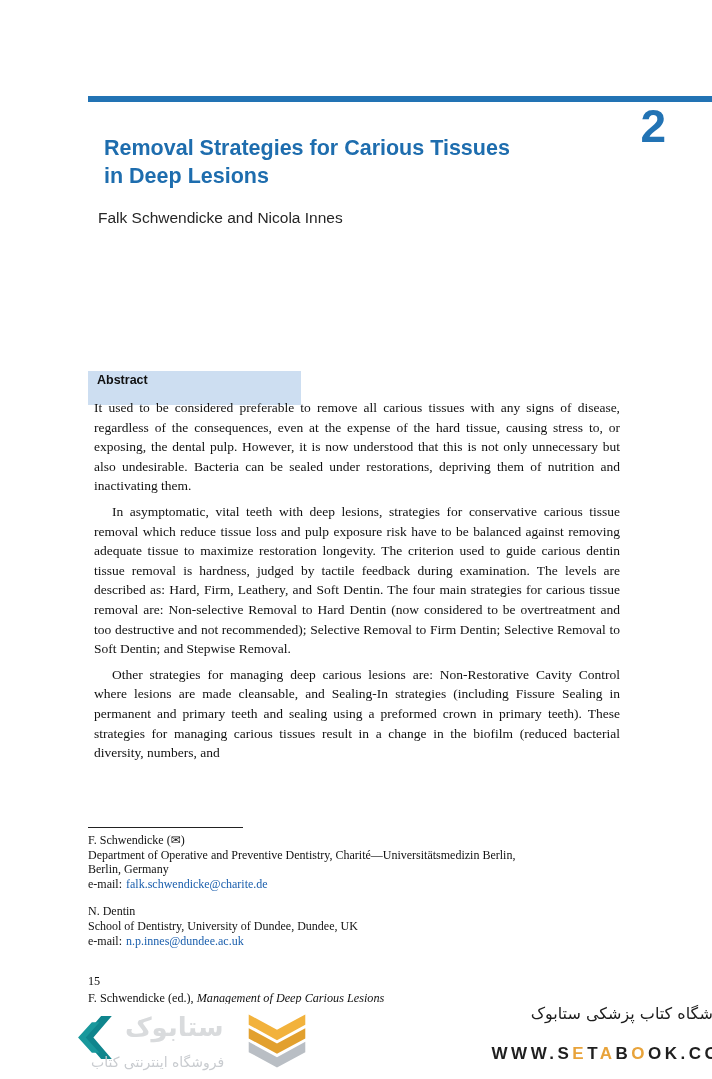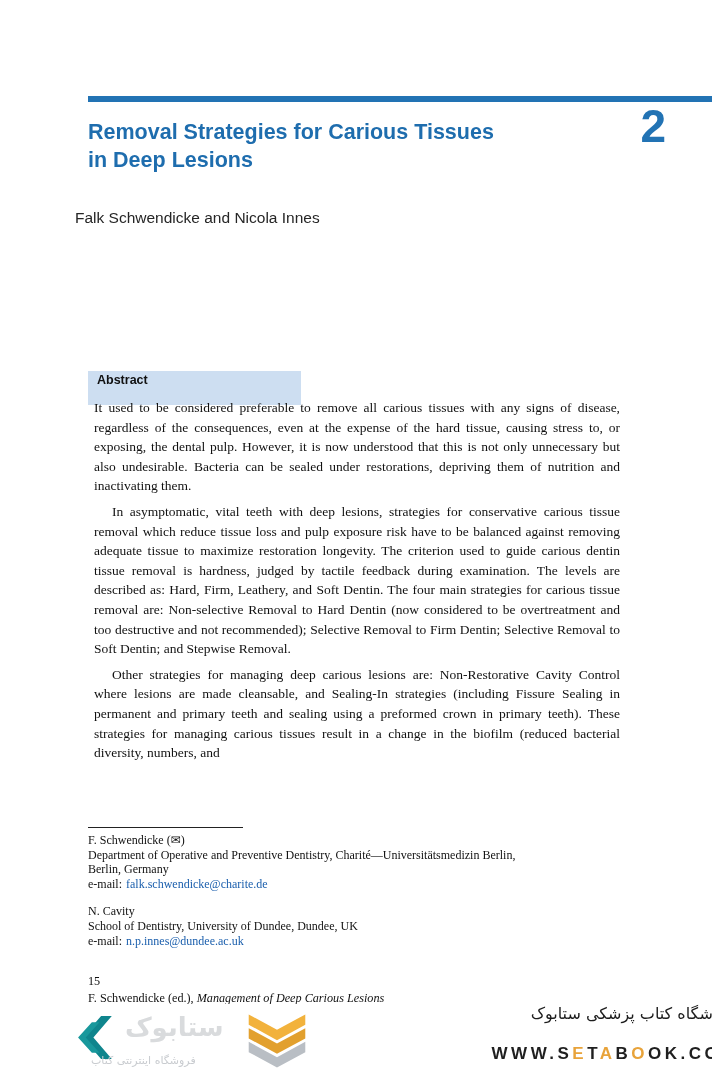--- a/index.html
+++ b/index.html
@@ -15,27 +15,27 @@
     position: absolute; left: 88px; top: 96px;
     width: 624px; height: 6px; background: #2273b4;
   }
   .chapter-number {
     position: absolute; top: 103px; right: 46px;
     font-family: "Liberation Sans", sans-serif;
     font-weight: 700; font-size: 46px; line-height: 1;
     color: #2273b4;
   }
   .chapter-title {
-    position: absolute; left: 88px; top: 118px; margin: 0;
+    position: absolute; left: 88px; top: 118px; margin: 16px;
     font-family: "Liberation Sans", sans-serif;
     font-weight: 700; font-size: 21.5px; line-height: 28px;
     color: #1e6dae;
   }
   .authors {
-    position: absolute; left: 75px; top: 209px;
+    position: absolute; left: 98px; top: 209px;
     font-family: "Liberation Sans", sans-serif;
     font-size: 15.5px; color: #262626;
   }
   .abstract-heading {
     position: absolute; left: 88px; top: 371px;
     width: 213px; height: 34px;
     background: #cddef1;
     font-family: "Liberation Sans", sans-serif;
     font-weight: 700; font-size: 12.5px; line-height: 18px;
     padding-left: 9px; color: #111;
@@ -76,21 +76,21 @@
   .chevrons { position: absolute; left: 34px; top: 11px; width: 46px; height: 45px; }
   .logo-word {
     position: absolute; left: 84px; top: 8px; width: 130px;
     font-family: "DejaVu Sans", sans-serif;
     font-weight: 700; font-size: 26px; color: #d9dbdd;
     direction: rtl; text-align: left;
   }
   .logo-tagline {
     position: absolute; left: 50px; top: 50px;
     font-family: "DejaVu Sans", sans-serif;
-    font-size: 11px; color: #c9ccd0; direction: rtl;
+    font-size: 14px; color: #c9ccd0; direction: rtl;
   }
   .book-logo { position: absolute; left: 206px; top: 5px; width: 60px; height: 64px; }
   .store-name {
     position: absolute; right: 16px; top: 0;
     font-family: "DejaVu Sans", sans-serif;
     font-size: 16px; color: #1c1c1c; direction: rtl;
   }
   .footer-url {
     position: absolute; right: 14px; top: 40px;
     font-family: "Liberation Sans", sans-serif;
@@ -120,21 +120,21 @@
   </div>
 
   <div class="footnote-rule"></div>
 
   <div class="footnotes">
     <div class="fn-line">F. Schwendicke (✉)</div>
     <div class="fn-line">Department of Operative and Preventive Dentistry, Charité—Universitätsmedizin Berlin,</div>
     <div class="fn-line">Berlin, Germany</div>
     <div class="fn-line"><span class="email-label">e-mail:</span><a class="email">falk.schwendicke@charite.de</a></div>
     <div class="fn-gap"></div>
-    <div class="fn-line">N. Cavity</div>
+    <div class="fn-line">N. Dentin</div>
     <div class="fn-line">School of Dentistry, University of Dundee, Dundee, UK</div>
     <div class="fn-line"><span class="email-label">e-mail:</span><a class="email">n.p.innes@dundee.ac.uk</a></div>
   </div>
 
   <div class="imprint-row">
     <span>15</span>
   </div>
   <div class="imprint-line2"><span>F. Schwendicke (ed.), </span><span class="italic">Management of Deep Carious Lesions</span></div>
 
   <div class="footer">

